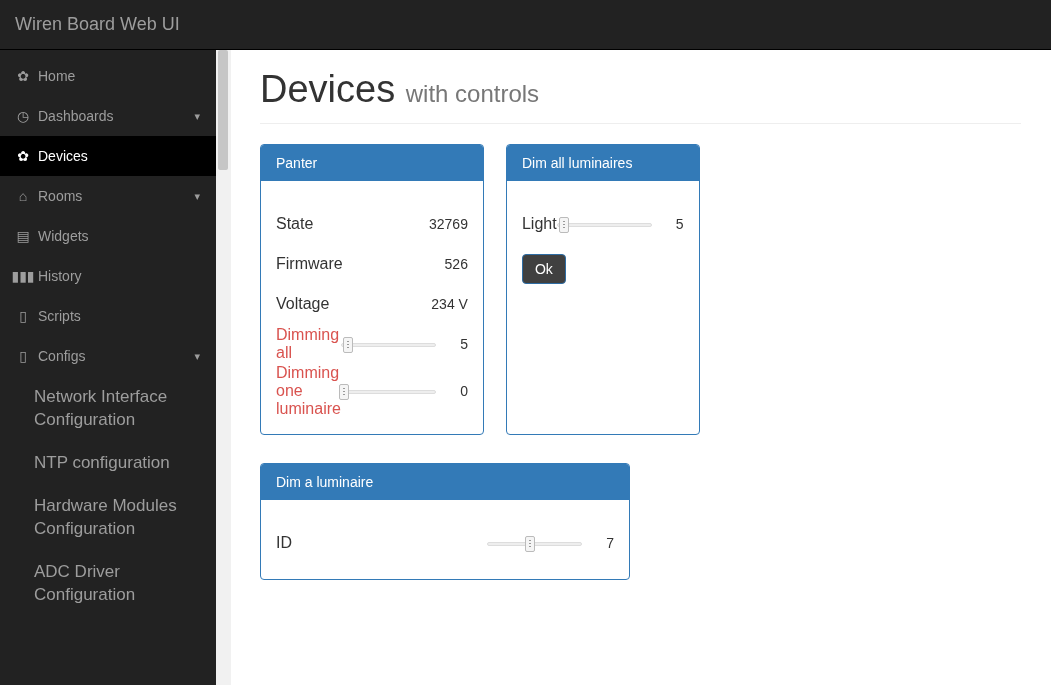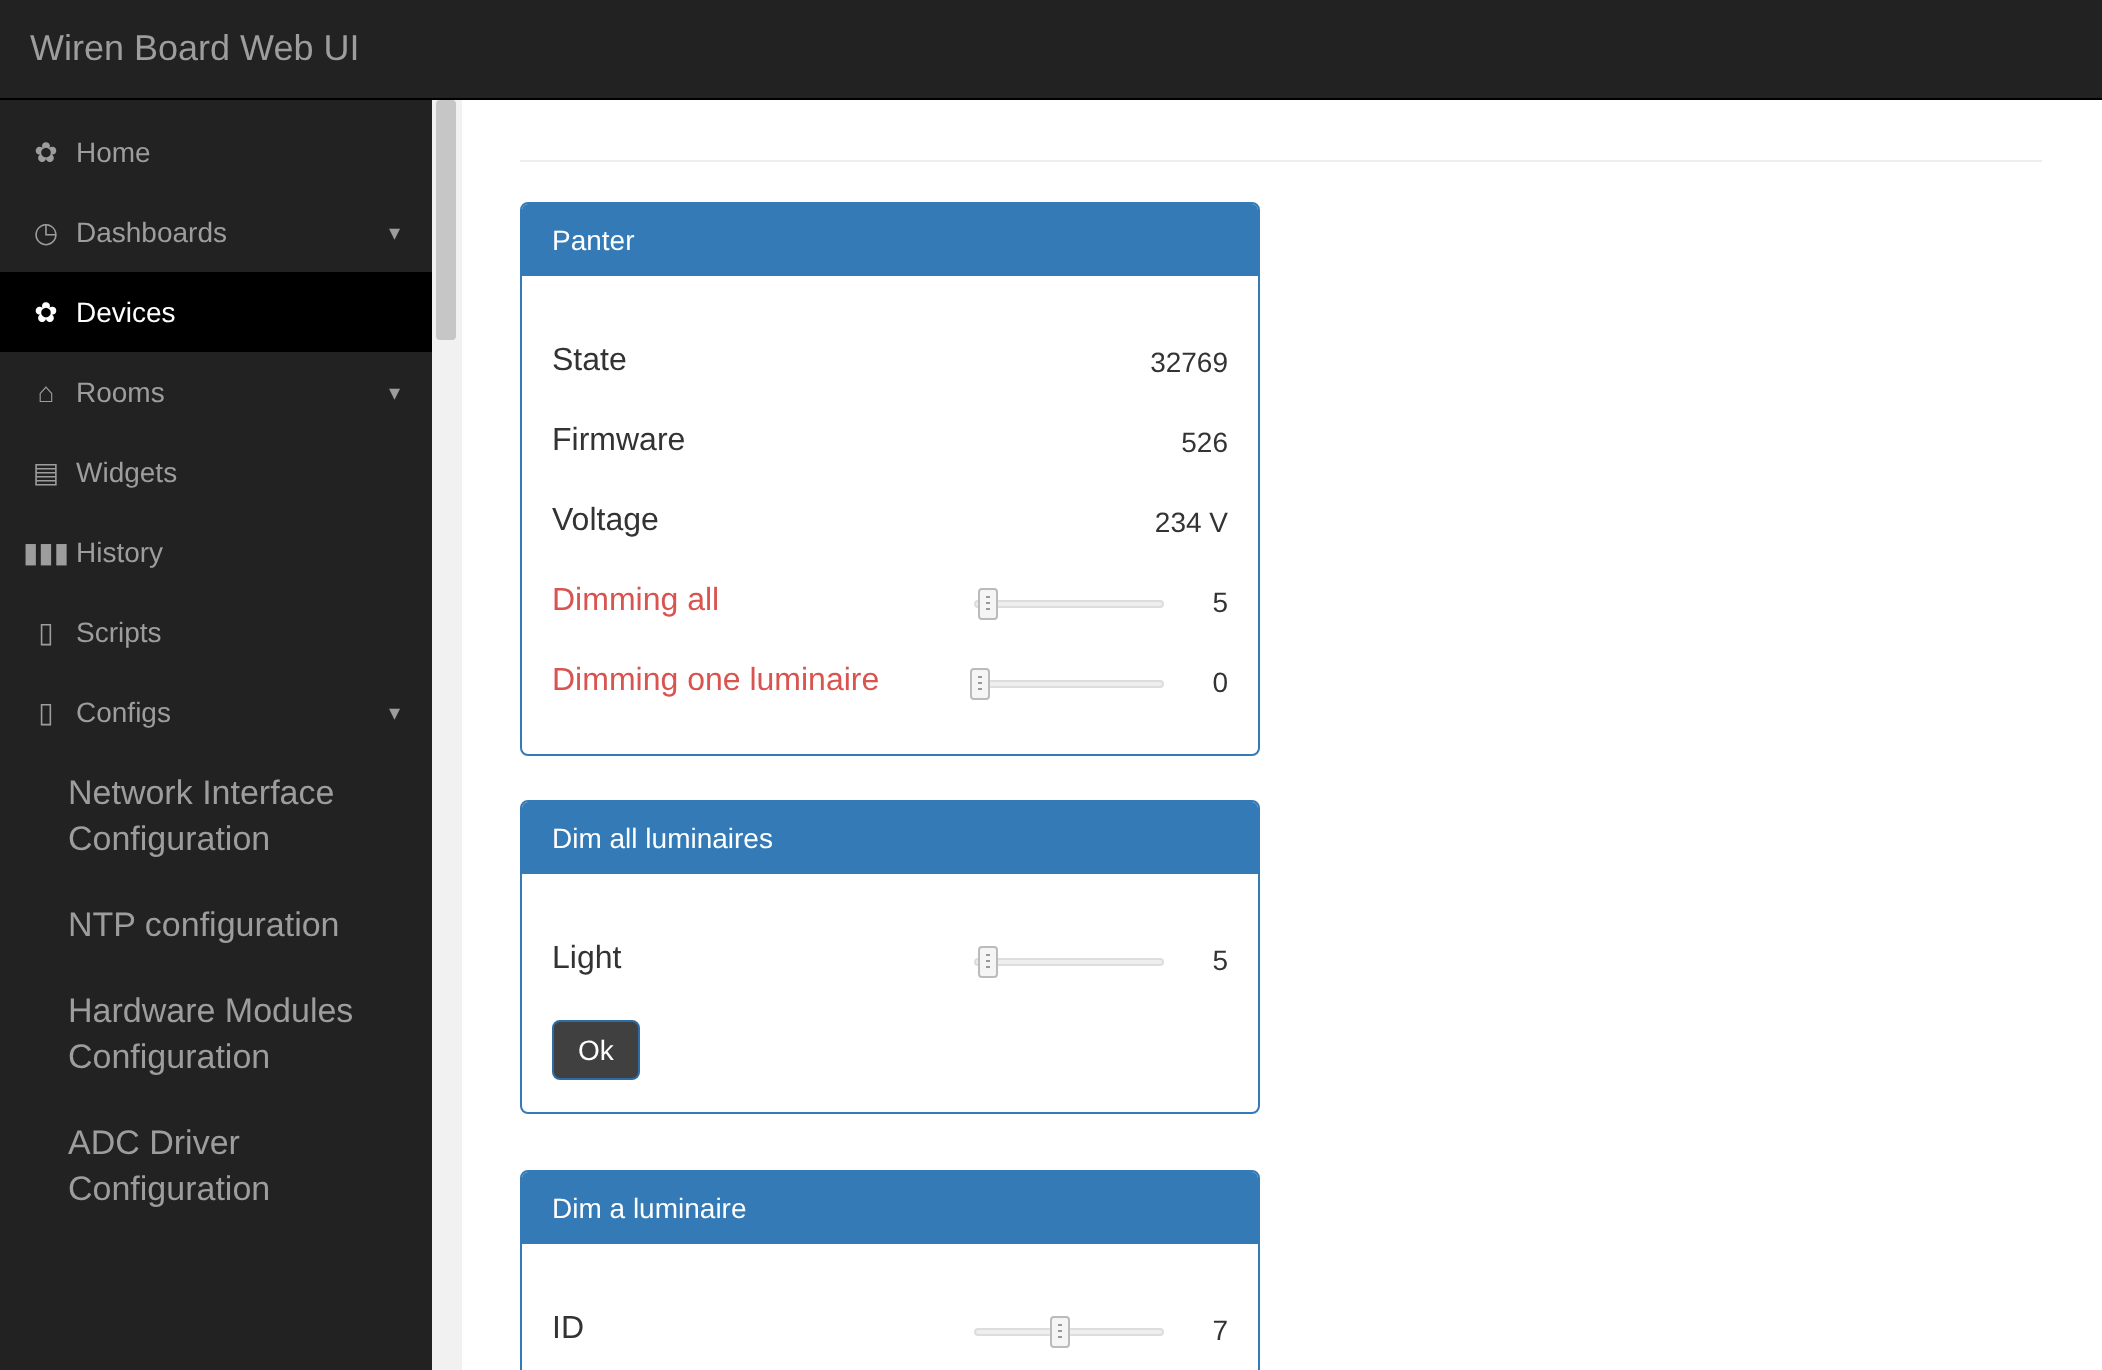--- a/index.html
+++ b/index.html
@@ -107,21 +107,21 @@
     border: none;
     border-top: 1px solid #eee;
     margin: 12px 0 20px;
   }
   .panels-row {
     display: flex;
     gap: 28px;
     align-items: flex-start;
     flex-wrap: wrap;
   }
-  .col-left { width: 370px; display:flex; flex-direction:column; gap:22px; }
+  .col-left { width: 370px; display:flex; flex-direction:row; gap:22px; }
   .col-right { width: 370px; }
   .panel {
     border: 1px solid #337ab7;
     border-radius: 4px;
     background: #fff;
   }
   .panel-heading {
     background: #337ab7;
     color: #fff;
     padding: 10px 15px;
@@ -241,20 +241,24 @@
       <div class="nav-sub">Hardware Modules Configuration</div>
       <div class="nav-sub">ADC Driver Configuration</div>
     </div>
   </nav>
 
   <main class="content-wrap">
     <div class="scroll-gutter">
       <div class="scroll-thumb"></div>
     </div>
     <div class="content">
+      <h1 class="page-title">
+        <span>Devices</span>
+        <small>with controls</small>
+      </h1>
       <hr class="hr">
 
       <div class="panels-row">
         <div class="col-left">
 
           <div class="panel">
             <div class="panel-heading">Panter</div>
             <div class="panel-body">
               <div class="row">
                 <span class="label">State</span>

